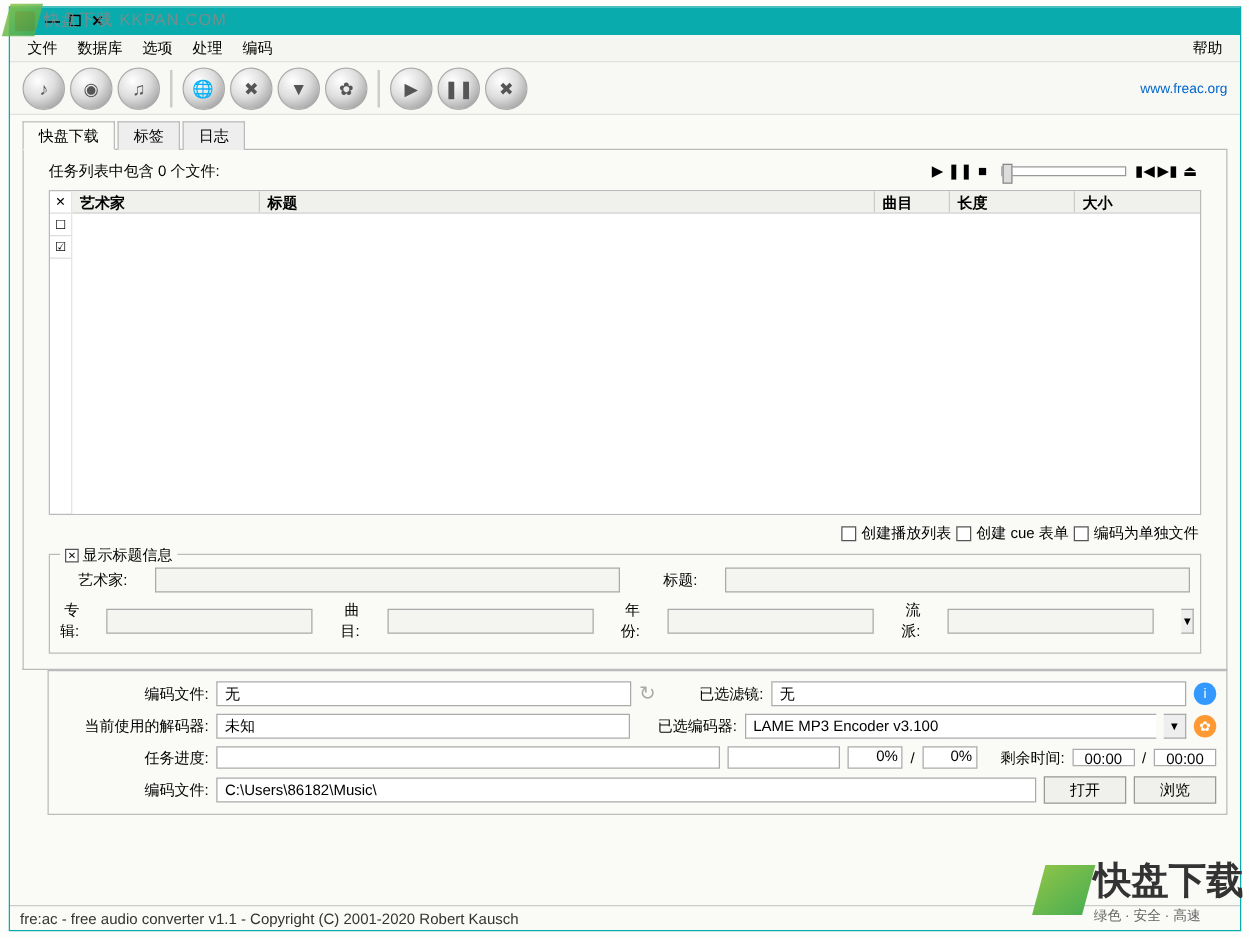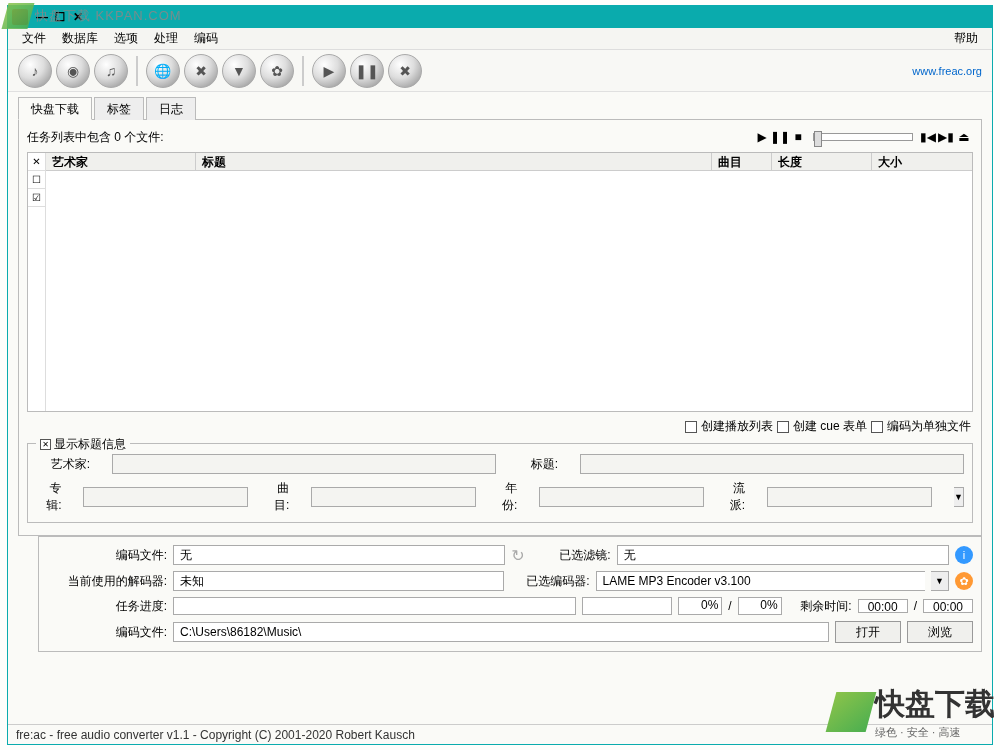--- a/index.html
+++ b/index.html
@@ -22,21 +22,21 @@
 .tsep { width: 2px; height: 30px; background: #ccc; margin: 0 4px; }
 .toolbar-row .spacer { flex: 1; }
 .toolbar-row .link { color: #0066cc; font-size: 11px; }
 
 .content { flex: 1; padding: 4px 10px 0 10px; display: flex; flex-direction: column; overflow: hidden; }
 
 .tabs { display: flex; height: 24px; border-bottom: 1px solid #bbb; }
 .tab { padding: 3px 12px; border: 1px solid #bbb; border-bottom: none; margin-right: 2px; background: #eee; cursor: default; position: relative; top: 1px; }
 .tab.active { background: #fafaf7; border-bottom: 1px solid #fafaf7; }
 
-.joblist-area { border: 1px solid #bbb; border-top: none; padding: 6px 8px; flex: 0 0 auto; }
+.joblist-area { border: 1px solid #bbb; border-top: none; padding: 6px 20px; flex: 0 0 auto; }
 .joblist-header { display: flex; align-items: center; height: 22px; }
 .joblist-header .label { flex: 1; }
 .pctrl { width: 14px; height: 14px; margin: 0 2px; display: inline-flex; align-items: center; justify-content: center; cursor: default; font-size: 12px; }
 .seek { width: 100px; height: 8px; border: 1px solid #999; margin: 0 6px; background: #fff; position: relative; }
 .seek::after { content: ""; position: absolute; left: 0; top: -3px; width: 6px; height: 14px; background: #ddd; border: 1px solid #888; }
 
 .table-wrap { border: 1px solid #bbb; margin-top: 4px; height: 260px; display: flex; background: #fff; }
 .table-sidecol { width: 18px; border-right: 1px solid #ddd; display: flex; flex-direction: column; }
 .table-sidecol .cell { height: 18px; border-bottom: 1px solid #ddd; display: flex; align-items: center; justify-content: center; font-size: 10px; }
 .table-main { flex: 1; display: flex; flex-direction: column; }

